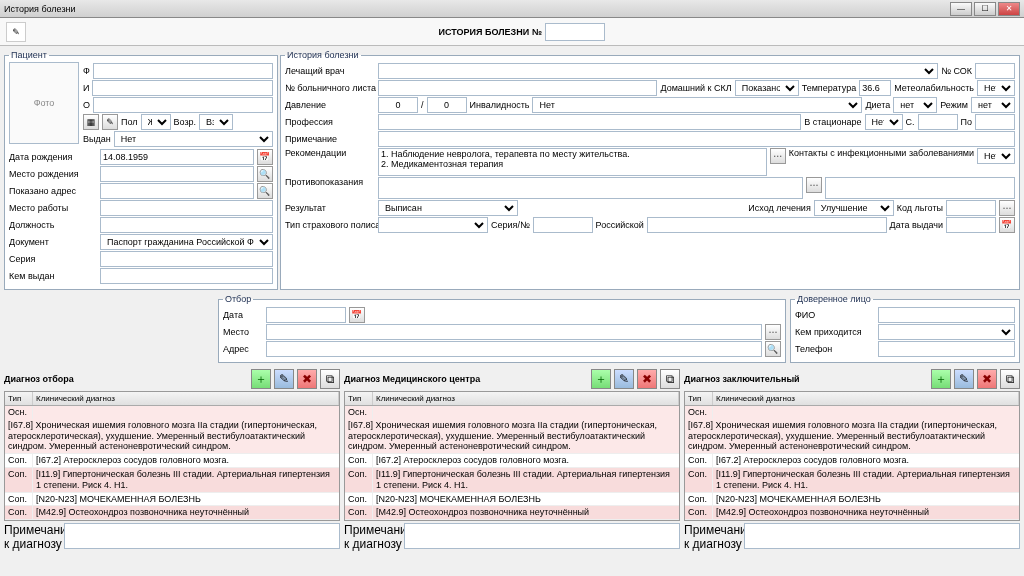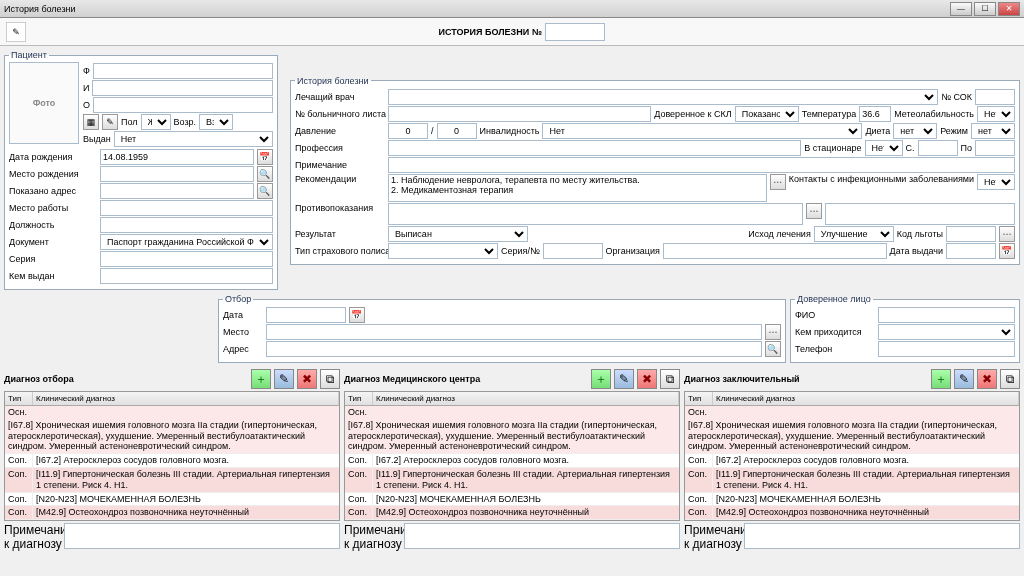--- a/index.html
+++ b/index.html
@@ -6,29 +6,29 @@
 body { background: #f0f0f0; width: 1024px; height: 576px; overflow: hidden; }
 .titlebar { height: 18px; background: linear-gradient(#e8e8e8,#d0d0d0); display: flex; align-items: center; padding: 0 4px; border-bottom: 1px solid #888; }
 .titlebar .wb { margin-left: auto; display: flex; gap: 2px; }
 .wbtn { width: 22px; height: 14px; background: linear-gradient(#fafafa,#ccc); border: 1px solid #888; font-size: 8px; text-align: center; line-height: 12px; }
 .wbtn.close { background: linear-gradient(#e88,#c44); color:#fff;}
 .toolbar { height: 28px; background: #f8f8f8; border-bottom: 1px solid #bbb; display: flex; align-items: center; padding: 0 6px; }
 .toolbar .icon { width: 20px; height: 20px; border: 1px solid #ccc; background:#fff; display:inline-flex;align-items:center;justify-content:center; }
 .toolbar .title { flex: 1; text-align: center; font-size: 13px; font-weight: bold; }
 .toolbar .right { display:flex; gap:4px; }
 .tbtn { width: 24px; height: 22px; background: linear-gradient(#fff,#e0e0e0); border:1px solid #aaa; display:inline-flex;align-items:center;justify-content:center;font-size:11px;}
-.main { display:flex; gap:12px; padding:4px;align-items:center; }
+.main { display:flex; gap:2px; padding:4px; }
 fieldset { border:1px solid #9ab; padding:2px 4px 4px 4px; background:#fff; position:relative;}
 legend { font-size:9px; color:#235; padding:0 2px;}
 .row { display:flex; align-items:center; gap:3px; margin:1px 0; }
 .lbl { color:#000; white-space:nowrap; }
 input[type=text], select, textarea { border:1px solid #abc; background:#fff; height:16px; font-size:9px; padding:0 2px; }
 select { height:16px; }
 textarea { height:auto; resize:none; }
-.photo { width:70px; height:82px; border:1px solid #abc; background:#fafafa; display:flex;align-items:center;justify-content:center;color:#888;font-size:9px;font-weight:bold;}
+.photo { width:70px; height:82px; border:1px solid #abc; background:#fafafa; display:flex;align-items:center;justify-content:center;color:#888;font-size:9px;}
 .smbtn { width:16px; height:16px; border:1px solid #999; background:linear-gradient(#fff,#ddd); display:inline-flex;align-items:center;justify-content:center;font-size:9px;}
 .patient { width:210px;}
 .history { flex:1;}
 .sec2 { display:flex; gap:4px; padding:0 4px;}
 .otbor {flex:1.2;}
 .dover {width:230px;}
 .diagwrap { display:flex; gap:4px; padding:4px;}
 .diagcol { flex:1; display:flex; flex-direction:column;}
 .diaghdr { display:flex; align-items:center; gap:3px; padding:2px 0;}
 .diaghdr .dlabel { font-weight:bold; flex:1;}
@@ -143,21 +143,21 @@
     <legend>История болезни</legend>
     <div class="row">
       <span class="lbl" style="width:90px">Лечащий врач</span>
       <select style="flex:1"><option></option></select>
       <span class="lbl">№ СОК</span>
       <input type="text" style="width: 40px;">
     </div>
     <div class="row">
       <span class="lbl" style="width:90px">№ больничного листа</span>
       <input type="text" style="flex: 1 1 0%;">
-      <span class="lbl">Доверенное к СКЛ</span>
+      <span class="lbl">Домашний к СКЛ</span>
       <select style="width:64px"><option>Показано</option></select>
       <span class="lbl">Температура</span>
       <input type="text" style="width: 32px;" value="36.6">
       <span class="lbl">Метеолабильность</span>
       <select style="width:38px"><option>Нет</option></select>
     </div>
     <div class="row">
       <span class="lbl" style="width:90px">Давление</span>
       <input type="text" style="width: 40px; text-align: center;" value="0">
       <span>/</span>
@@ -205,21 +205,21 @@
       <select style="width:80px"><option>Улучшение</option></select>
       <span class="lbl">Код льготы</span>
       <input type="text" style="width: 50px;">
       <div class="smbtn">⋯</div>
     </div>
     <div class="row">
       <span class="lbl" style="width:90px">Тип страхового полиса</span>
       <select style="width:110px"><option></option></select>
       <span class="lbl">Серия/№</span>
       <input type="text" style="width: 60px;">
-      <span class="lbl">Организация</span>
+      <span class="lbl">Российской</span>
       <input type="text" style="flex: 1 1 0%;">
       <span class="lbl">Дата выдачи</span>
       <input type="text" style="width: 50px;">
       <div class="smbtn">📅</div>
     </div>
   </fieldset>
 </div>
 
 <div class="sec2">
   <div style="width:210px"></div>

